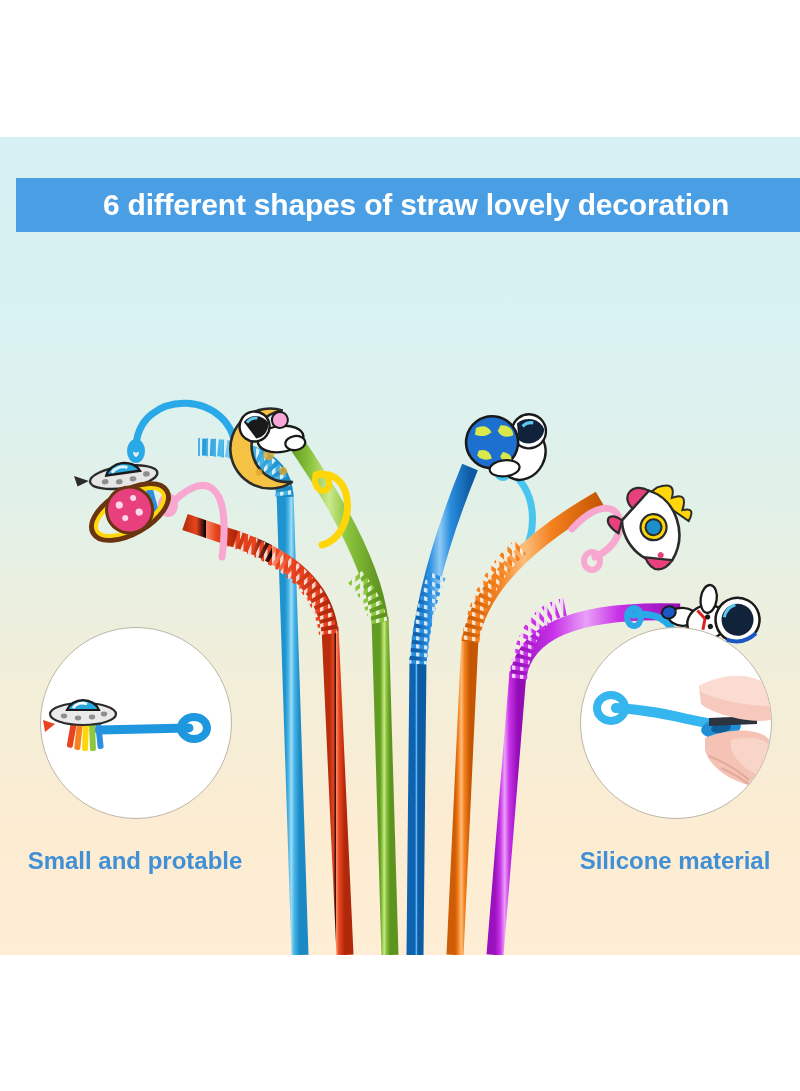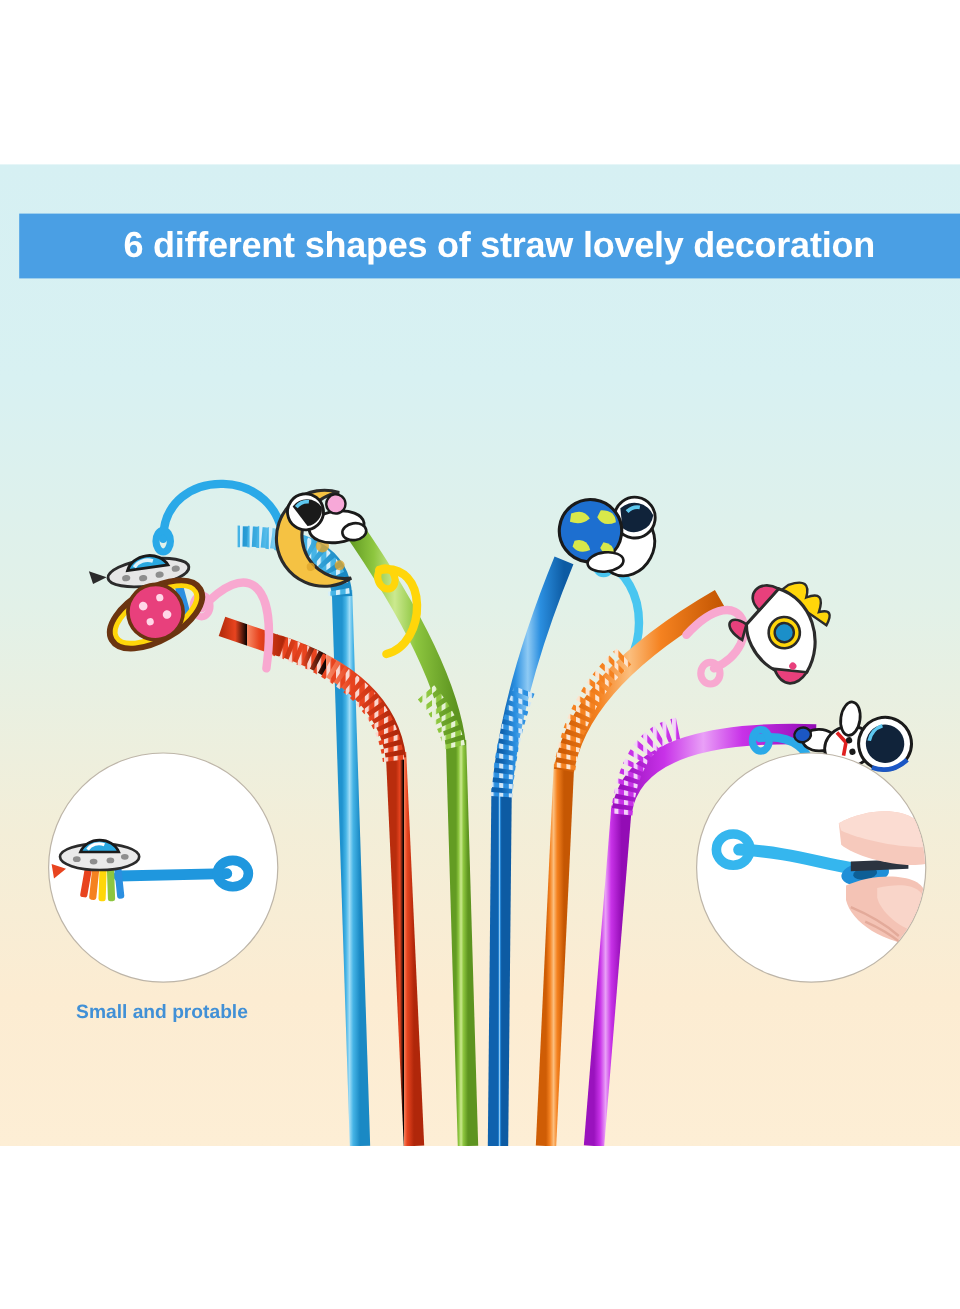--- a/index.html
+++ b/index.html
@@ -77,22 +77,22 @@
     border-radius: 50%;
     background: #ffffff;
     border: 1px solid #bdb5a8;
     position: relative;
     overflow: hidden;
   }
   #feature-left .feature-circle  { margin-left: 20px; }
   #feature-right .feature-circle { margin-left: 20px; }
 
   .feature-caption {
-    margin-top: 16px;
-    font-size: 16px;
+    margin-top: 28px;
+    font-size: 24px;
     font-weight: bold;
     color: #4190d6;
     text-align: center;
     white-space: nowrap;
     font-family: "Liberation Sans", sans-serif;
   }
   .feature-circle svg { position: absolute; left: 0; top: 0; }
 </style>
 </head>
 <body>
@@ -377,15 +377,16 @@
         <path d="M128,90 L176,88 L176,96 L128,98 Z" fill="#2c3440"></path>
 
         <path d="M118,58 C 152,40 190,48 190,70 L190,92 C 168,96 132,86 120,76 Z" fill="#f6c9bc"></path>
         <path d="M118,58 C 152,40 190,48 190,70 L190,78 C 162,78 132,70 120,64 Z" fill="#fbdcd2"></path>
         <path d="M124,110 C 150,98 190,100 190,118 L190,160 C 156,160 128,140 124,122 Z" fill="#f4c3b5"></path>
         <path d="M150,112 C 176,106 190,112 190,126 L190,150 C 168,148 152,130 150,120 Z" fill="#f9d5c9"></path>
         <path d="M128,128 q24,10 40,24" fill="none" stroke="#e3aa9a" stroke-width="2"></path>
         <path d="M140,140 q18,8 30,18" fill="none" stroke="#e3aa9a" stroke-width="2"></path>
       </svg>
     </div>
+    <div class="feature-caption">Silicone material</div>
   </div>
 
 </div>
 
 </body></html>

